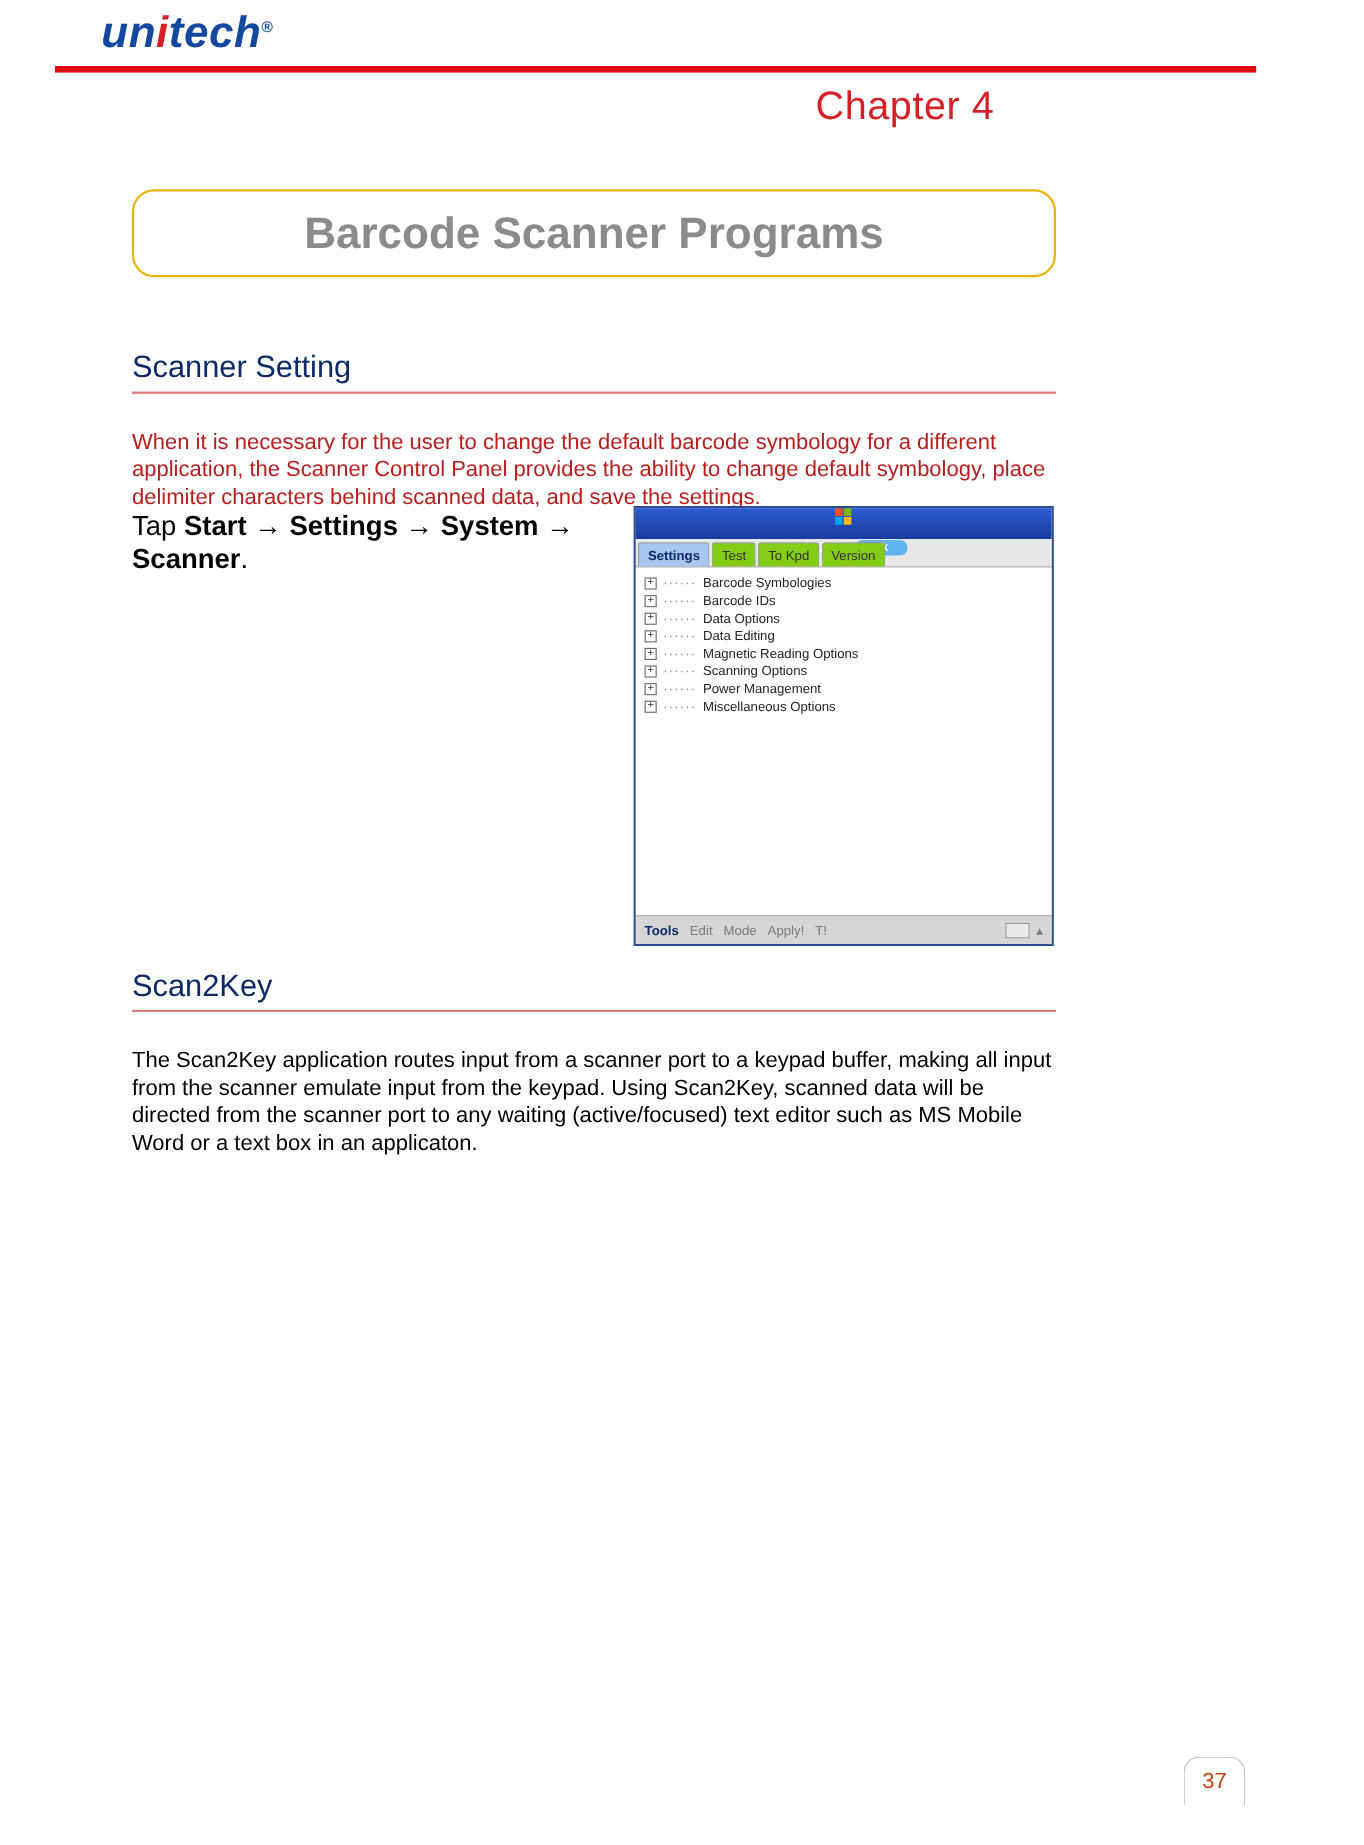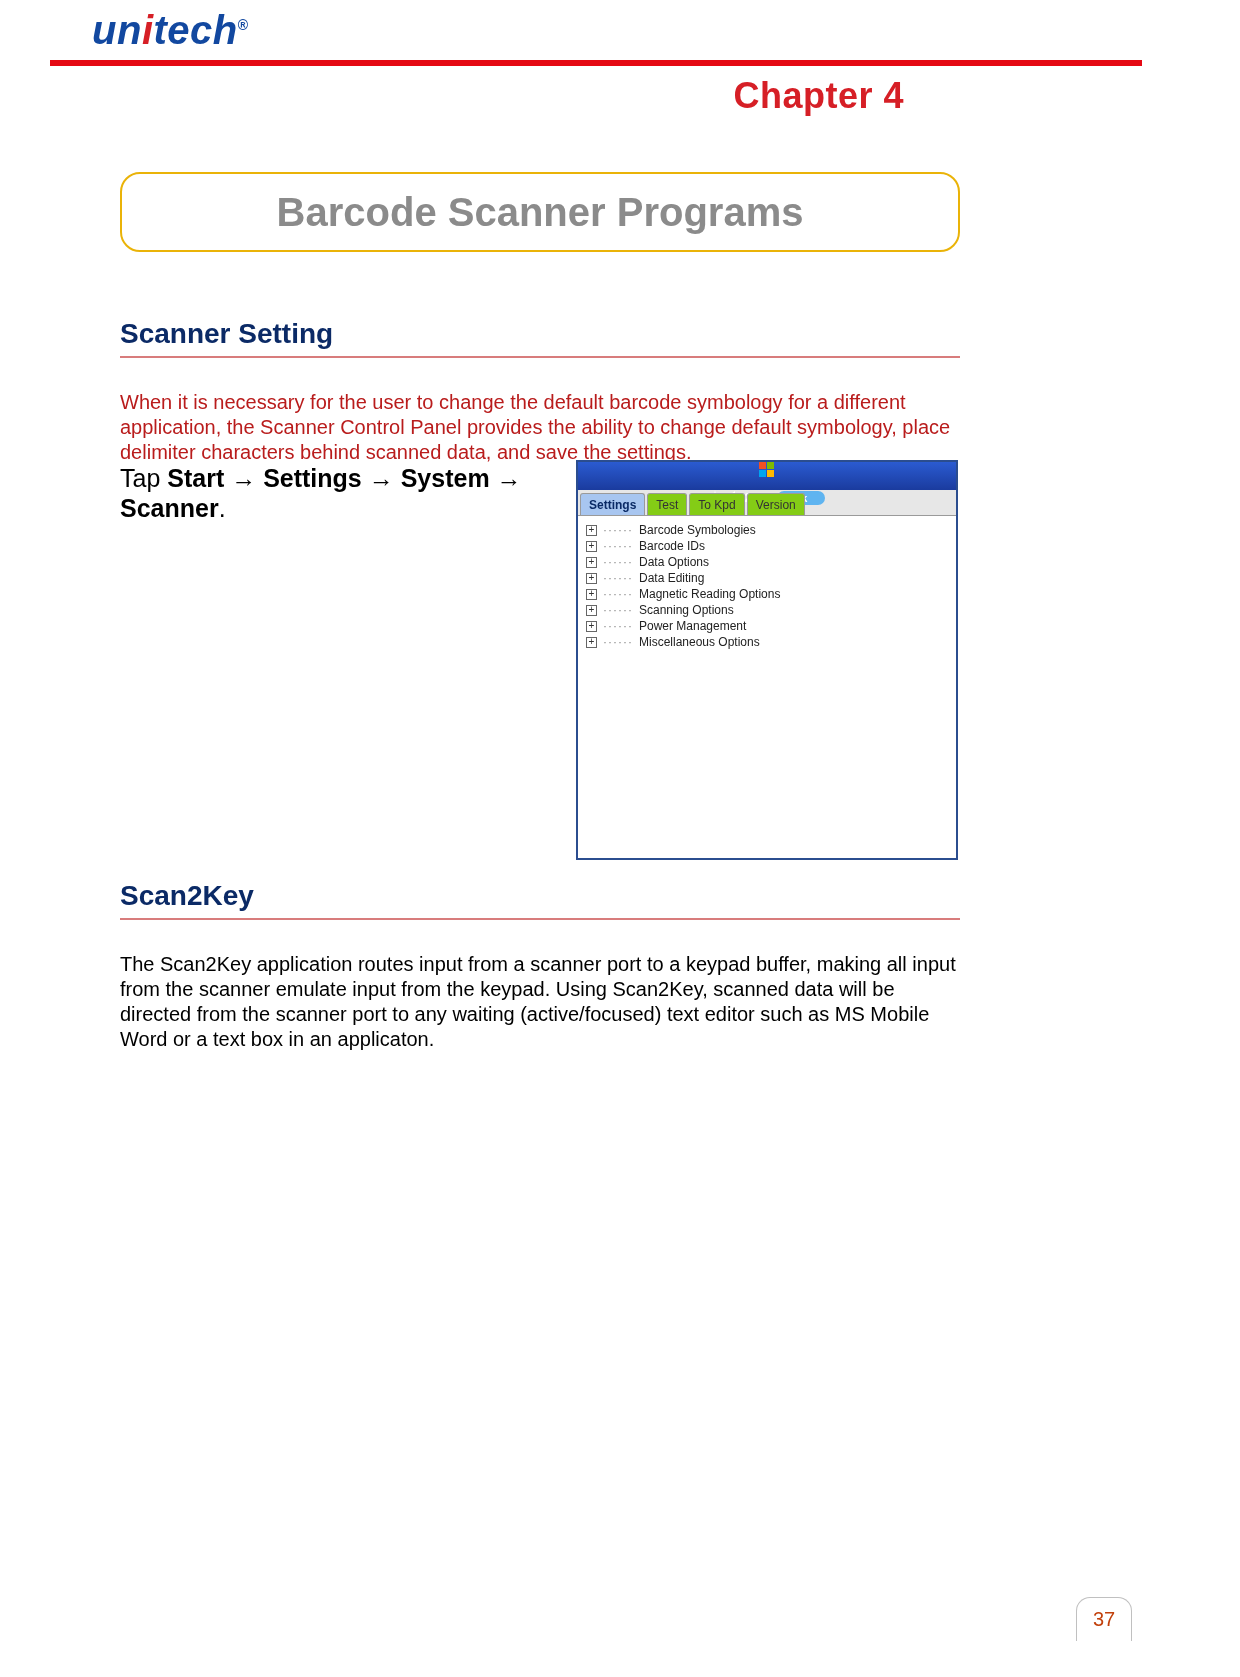--- a/index.html
+++ b/index.html
@@ -43,21 +43,21 @@
     right: 30px;
     top: 60px;
     height: 6px;
     background: #e50914;
   }
   .chapter {
     position: absolute;
     right: 268px;
     top: 75px;
     font-size: 36px;
-    font-weight: 700;
+    font-weight: 400;
     color: #d61f26;
     letter-spacing: 0.5px;
   }
   .panel-title {
     position: absolute;
     left: 120px;
     top: 172px;
     width: 840px;
     height: 80px;
     border: 2px solid #eab308;
@@ -67,21 +67,21 @@
     justify-content: center;
     font-size: 40px;
     font-weight: 800;
     color: #8b8b8b;
     background: #fff;
   }
   .section-h {
     position: absolute;
     left: 120px;
     font-size: 28px;
-    font-weight: 700;
+    font-weight: 400;
     color: #0b2a66;
   }
   .section-underline {
     position: absolute;
     left: 120px;
     width: 840px;
     height: 2px;
     background: #d87c7c;
   }
   #sec1 { top: 318px; }
@@ -316,20 +316,33 @@
           <span class="ss-plus">+</span>
           <span class="ss-dots">······</span>
           <span>Power Management</span>
         </div>
       <div class="node">
           <span class="ss-plus">+</span>
           <span class="ss-dots">······</span>
           <span>Miscellaneous Options</span>
         </div>
     </div>
+    <div class="ss-menubar">
+      <div class="menus">
+        <span class="m">Tools</span>
+        <span class="m">Edit</span>
+        <span class="m">Mode</span>
+        <span class="m">Apply!</span>
+        <span class="m">T!</span>
+      </div>
+      <div style="display:flex;align-items:center;gap:6px">
+        <span class="ss-kbd"></span>
+        <span style="color:#7a7a7a;">▴</span>
+      </div>
+    </div>
   </div>
 
   <div id="sec2" class="section-h">Scan2Key</div>
   <div id="ul2" class="section-underline"></div>
   <div id="sec2body">The Scan2Key application routes input from a scanner port to a keypad buffer, making all input from the scanner emulate input from the keypad. Using Scan2Key, scanned data will be directed from the scanner port to any waiting (active/focused) text editor such as MS Mobile Word or a text box in an applicaton.</div>
 
   <div class="page-num">37</div>
 </div>
 
 </body></html>

